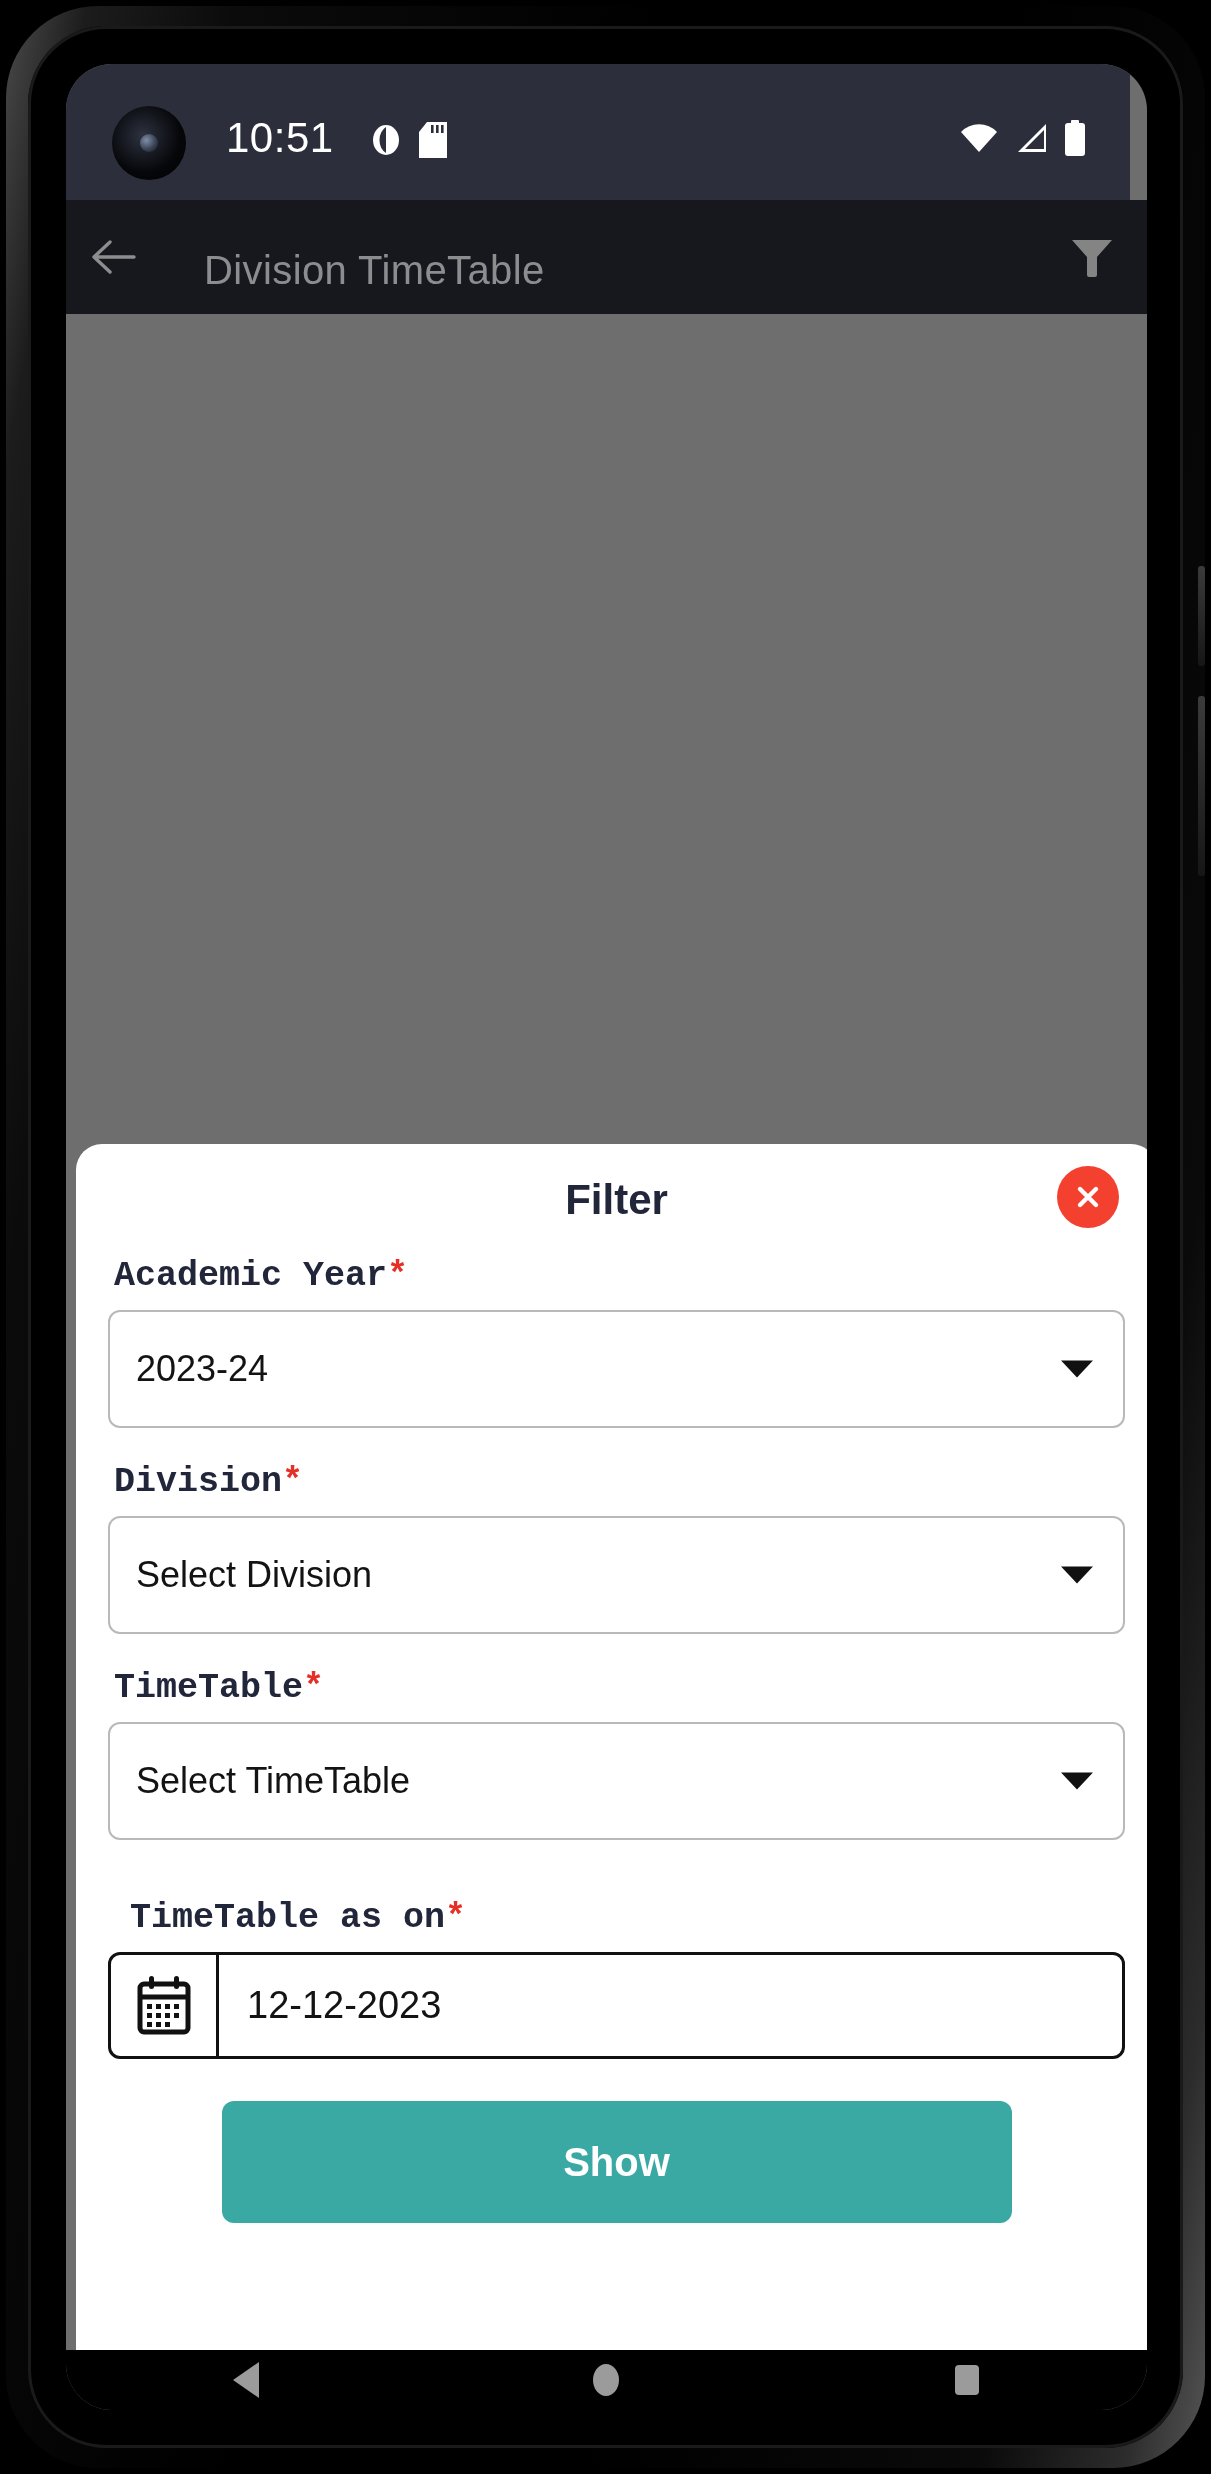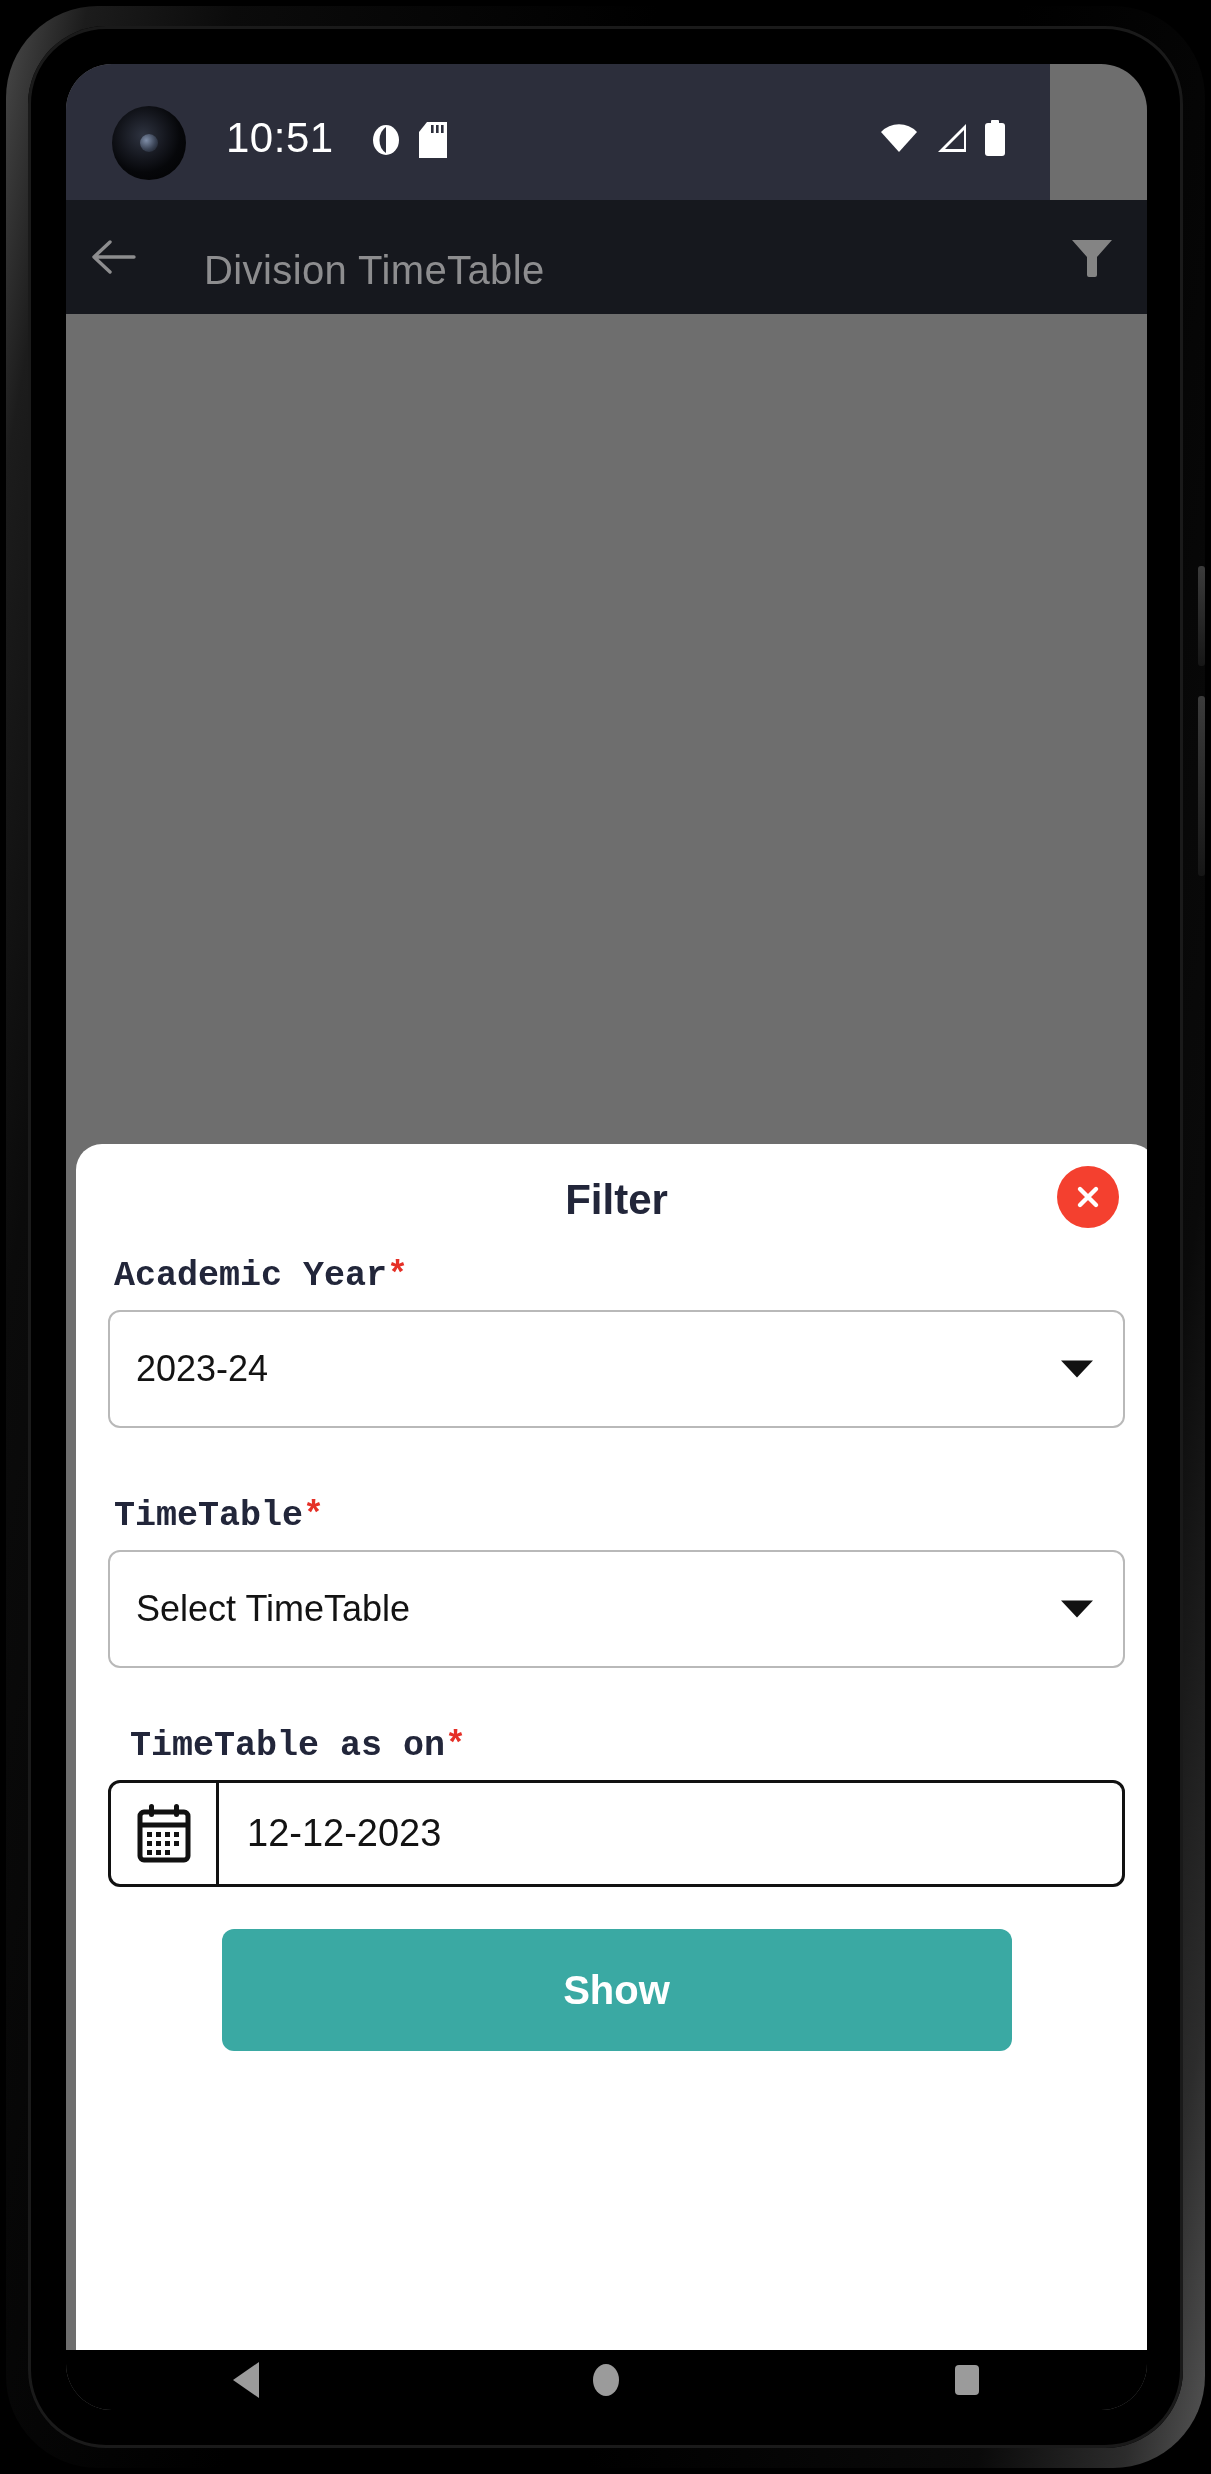--- a/index.html
+++ b/index.html
@@ -41,21 +41,21 @@
     position: absolute;
     background: linear-gradient(180deg,#3b3b3b,#161616);
     border-radius: 3px;
   }
   #volume-button  { right: 0px; top: 560px;  width: 7px; height: 100px; }
   #power-button   { right: 0px; top: 690px;  width: 7px; height: 180px; }
 
   
   #status-bar {
     position: absolute; left: 0; top: 0;
-    width: 984px; height: 136px;
+    width: 1064px; height: 136px;
     background: #2c2e3b;
     display: flex; align-items: center;
   }
   #camera-punch {
     position: absolute; left: 46px; top: 42px;
     width: 74px; height: 74px; border-radius: 50%;
     background: radial-gradient(circle at 42% 40%, #2e3340 0%, #14161d 38%, #06070a 60%, #000 100%);
   }
   #camera-lens {
     position: absolute; left: 28px; top: 28px;
@@ -295,20 +295,27 @@
         <div class="field-group">
           <div class="field-label"><span>Academic Year</span><span class="req-star">*</span></div>
           <div class="select-box">
             <span class="select-value">2023-24</span>
             <span class="caret"></span>
           </div>
         </div>
 
         <div class="gap-sm"></div>
 
+        <div class="field-group">
+          <div class="field-label"><span>Division</span><span class="req-star">*</span></div>
+          <div class="select-box">
+            <span class="select-value placeholder">Select Division</span>
+            <span class="caret"></span>
+          </div>
+        </div>
 
         <div class="gap-sm"></div>
 
         <div class="field-group">
           <div class="field-label"><span>TimeTable</span><span class="req-star">*</span></div>
           <div class="select-box">
             <span class="select-value placeholder">Select TimeTable</span>
             <span class="caret"></span>
           </div>
         </div>

